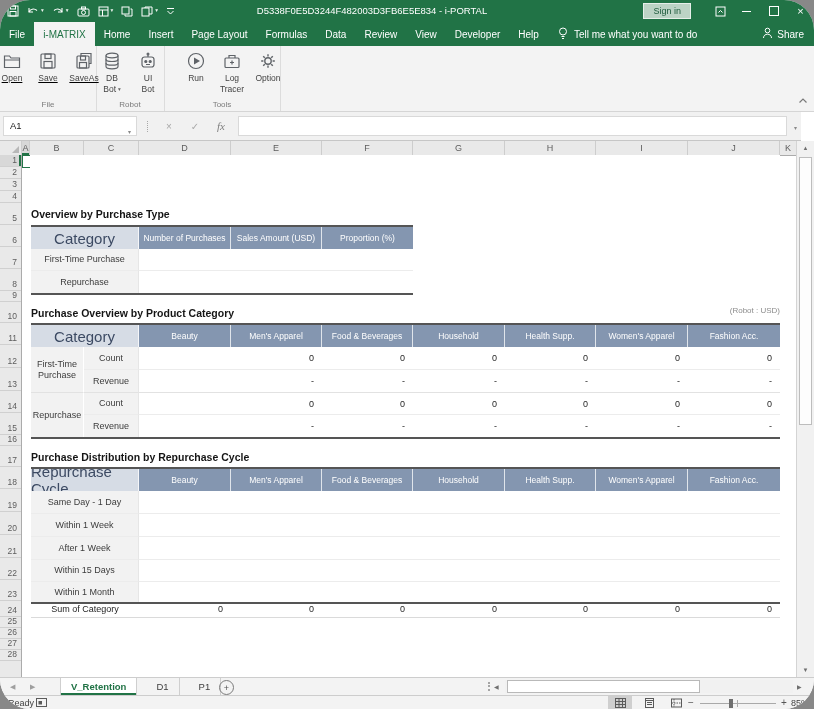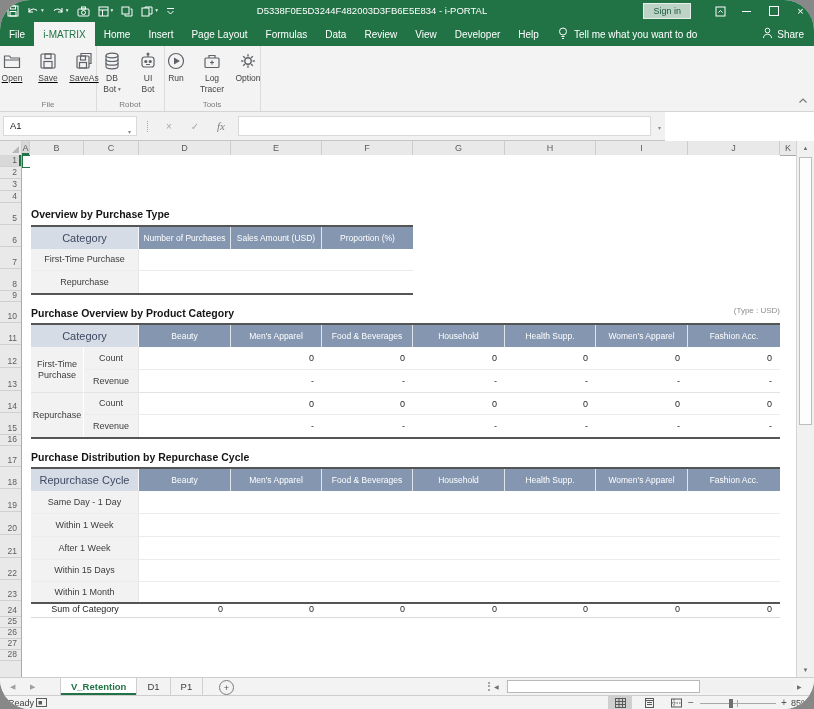--- a/index.html
+++ b/index.html
@@ -35,21 +35,21 @@
   .rgroup{position:absolute;top:0;bottom:0;border-right:1px solid #dcdcdc;}
   .rbtns{display:flex;justify-content:center;gap:4px;padding-top:3px;}
   .rbtn{display:flex;flex-direction:column;align-items:center;min-width:28px;padding:0 2px;
         font-size:8.5px;color:#444;cursor:pointer;}
   .ric{height:24px;display:flex;align-items:center;}
   .l1{line-height:11px;white-space:nowrap;display:flex;align-items:center;gap:2px;}
   .glabel{position:absolute;bottom:2px;left:0;right:0;text-align:center;font-size:8px;color:#7b7b7b;}
   .collapse{position:absolute;right:6px;bottom:3px;cursor:pointer;}
 
   
-  .fbar{position:absolute;top:112px;left:0;width:665px;height:29px;background:#f1f1f1;
+  .fbar{position:absolute;top:112px;left:0;width:801px;height:29px;background:#f1f1f1;
         border-bottom:1px solid #c6c6c6;box-sizing:border-box;}
   .namebox{position:absolute;left:3px;top:4px;width:134px;height:20px;background:#fff;
            border:1px solid #d9d9d9;box-sizing:border-box;font-size:9.5px;line-height:18px;
            padding-left:6px;color:#222;}
   .nbdd{position:absolute;right:5px;top:6px;font-size:6px;color:#8a8a8a;}
   .fsep{position:absolute;left:147px;top:9px;height:11px;border-left:1px dotted #a8a8a8;}
   .fbtn{position:absolute;top:4px;height:20px;display:flex;align-items:center;justify-content:center;
         width:22px;color:#a9a9a9;font-size:10px;}
   .fx{font-family:"Liberation Serif",serif;font-style:italic;font-size:11px;color:#7f7f7f;}
   .finput{position:absolute;left:238px;top:4px;right:14px;height:20px;background:#fff;
@@ -75,21 +75,21 @@
 
   .sheettitle{position:absolute;left:1px;height:22px;line-height:22px;font-size:10.5px;
               font-weight:bold;color:#151515;white-space:nowrap;cursor:cell;}
   .unit{position:absolute;left:1px;width:749px;text-align:right;font-size:8px;color:#8c8c8c;cursor:cell;}
 
   .tbl{position:absolute;left:1px;border-top:2px solid #555;border-bottom:2px solid #555;box-sizing:content-box;}
   .thead{display:flex;height:22px;}
   .hc{background:#8496B0;color:#fff;font-size:8.5px;display:flex;align-items:center;justify-content:center;
       border-right:1px solid rgba(255,255,255,.75);box-sizing:border-box;overflow:hidden;cursor:cell;}
   .hc:last-child{border-right:none;}
-  .hcorner{background:#D6DCE5;color:#3c4a63;font-size:11px;}
+  .hcorner{background:#D6DCE5;color:#3c4a63;font-size:15px;}
   .tbody1{display:grid;grid-template-columns:108px 92px 91px 91px;grid-template-rows:22px 22px;}
   .tbody2{display:grid;grid-template-columns:53px 55px 92px 91px 91px 92px 91px 92px 92px;
           grid-template-rows:23px 23px 22px 22px;}
   .tbody3{display:grid;grid-template-columns:108px 92px 91px 91px 92px 91px 92px 92px;
           grid-template-rows:23px 23px 23px 22px 20px;}
   .lc{background:#F2F2F2;color:#3c3c3c;font-size:9px;display:flex;align-items:center;justify-content:center;
       text-align:center;border-right:1px solid #fff;box-sizing:border-box;line-height:11px;cursor:cell;}
   .lc.edge{border-right:1px solid #e6e6e6;}
   .gc{grid-row:span 2;}
   .vc{display:flex;align-items:center;justify-content:flex-end;padding-right:8px;font-size:9px;
@@ -104,21 +104,21 @@
            border-left:1px solid #d4d4d4;box-sizing:border-box;}
   .sarr{position:absolute;left:0;width:17px;height:14px;display:flex;align-items:center;justify-content:center;
         font-size:6px;color:#6f6f6f;cursor:pointer;}
   .vthumb{position:absolute;left:2px;width:13px;top:16px;height:268px;background:#fdfdfd;
           border:1px solid #bdbdbd;box-sizing:border-box;cursor:pointer;}
 
   
   .sheetbar{position:absolute;top:677px;left:0;width:814px;height:18px;background:#f3f3f3;
             border-top:1px solid #cdcdcd;box-sizing:border-box;}
   .snav{position:absolute;top:0;height:17px;display:flex;align-items:center;font-size:7px;color:#9f9f9f;cursor:pointer;}
-  .stabs{position:absolute;left:60px;top:0;height:17px;display:flex;align-items:stretch;}
+  .stabs{position:absolute;left:60px;top:0;height:17px;display:flex;align-items:stretch;gap:9px;}
   .stab{display:flex;align-items:center;padding:0 10px;font-size:9.5px;color:#3d3d3d;
         border-right:1px solid #cfcfcf;cursor:pointer;}
   .stab.active{background:#fff;color:#217346;font-weight:bold;border-left:1px solid #cfcfcf;
                box-shadow:inset 0 -2px 0 #217346;}
   .addsheet{position:absolute;left:219px;top:2px;width:13px;height:13px;border:1px solid #7a7a7a;
             border-radius:50%;display:flex;align-items:center;justify-content:center;font-size:9px;
             color:#555;cursor:pointer;}
   .splitter{position:absolute;left:488px;top:4px;height:9px;border-left:2px dotted #a5a5a5;cursor:col-resize;}
   .hscroll{position:absolute;left:505px;top:2px;width:288px;height:13px;background:#f1f1f1;}
   .hthumb{position:absolute;left:2px;top:0;width:193px;height:13px;background:#fff;
@@ -316,21 +316,21 @@
                 <circle cx="10" cy="3" r="0.9"></circle>
               </svg>
           </span>
           <span class="l1">UI</span>
           <span class="l1">Bot</span>
         </div>
       </div>
       <div class="glabel">Robot</div>
     </div>
 
-    <div class="rgroup" style="left:164px;width:96px;">
+    <div class="rgroup" style="left:164px;width:96px;padding-left:20px;">
       <div class="rbtns">
         <div class="rbtn">
           <span class="ric">
             <svg width="20" height="20" viewBox="0 0 20 20" fill="none" stroke="#5f6368" stroke-width="1.2">
                 <circle cx="10" cy="10" r="7.5"></circle>
                 <path d="M8 6.5L14 10l-6 3.5z" fill="#5f6368" stroke="none"></path>
               </svg>
           </span>
           <span class="l1">Run</span>
         </div>
@@ -447,21 +447,21 @@
           <div class="vc bb"></div>
           <div class="vc bb"></div>
           <div class="lc edge">Repurchase</div>
           <div class="vc"></div>
           <div class="vc"></div>
           <div class="vc"></div>
         </div>
       </div>
 
       <div class="sheettitle" style="top:147px;">Purchase Overview by Product Category</div>
-      <div class="unit" style="top:151px;">(Type : USD)</div>
+      <div class="unit" style="top:151px;">(Robot : USD)</div>
       <div class="tbl" style="top:168px;width:749px;">
         <div class="thead">
           <div class="hc hcorner" style="width:108px;">Category</div>
           <div class="hc" style="width:92px;">Beauty</div>
           <div class="hc" style="width:91px;">Men's Apparel</div>
           <div class="hc" style="width:91px;">Food &amp; Beverages</div>
           <div class="hc" style="width:92px;">Household</div>
           <div class="hc" style="width:91px;">Health Supp.</div>
           <div class="hc" style="width:92px;">Women's Apparel</div>
           <div class="hc" style="width:92px;">Fashion Acc.</div>

